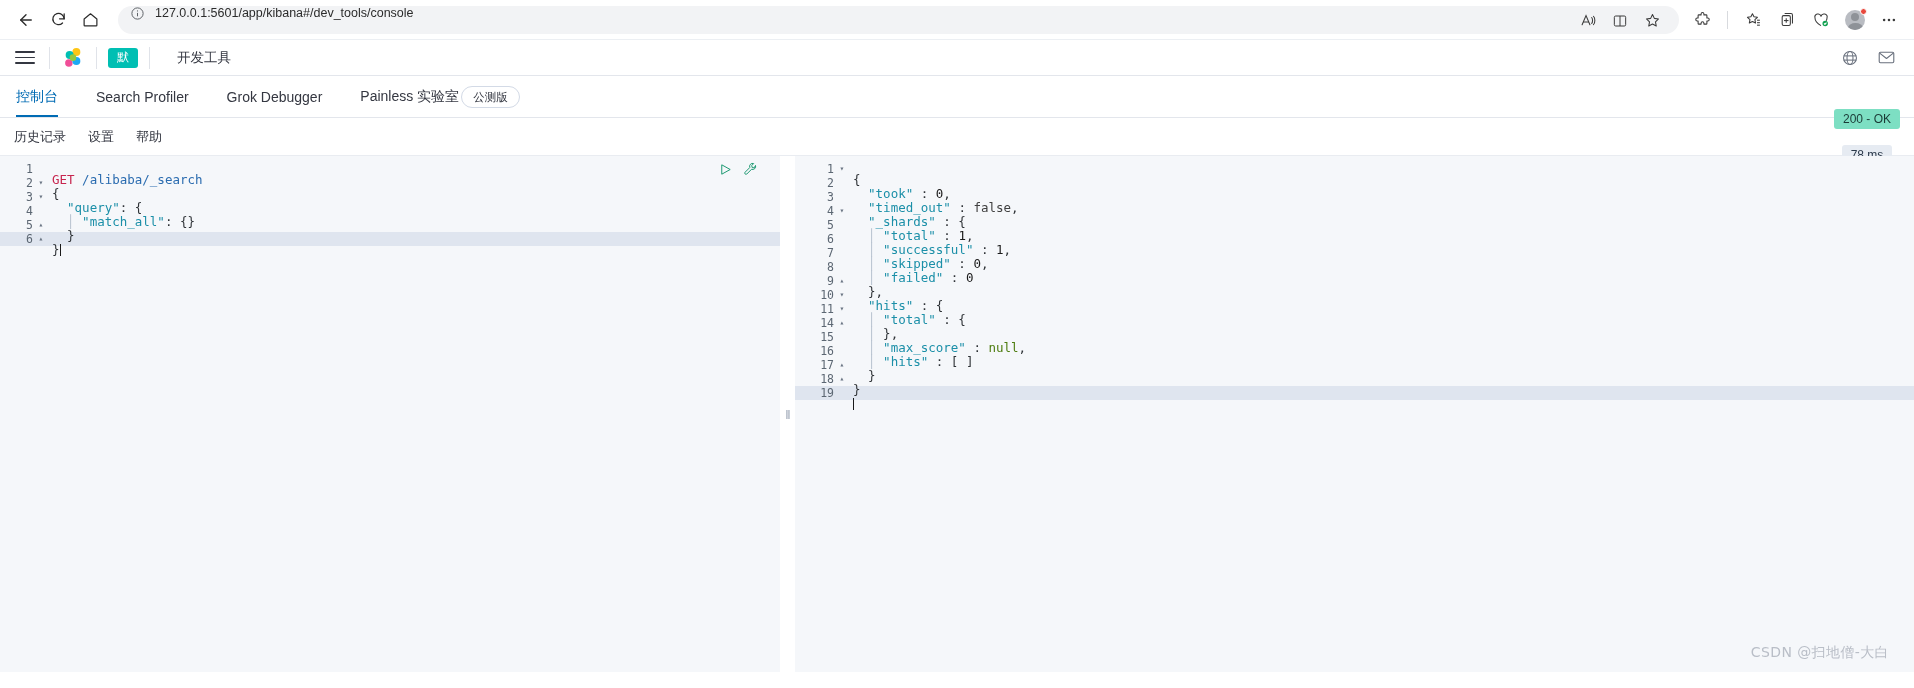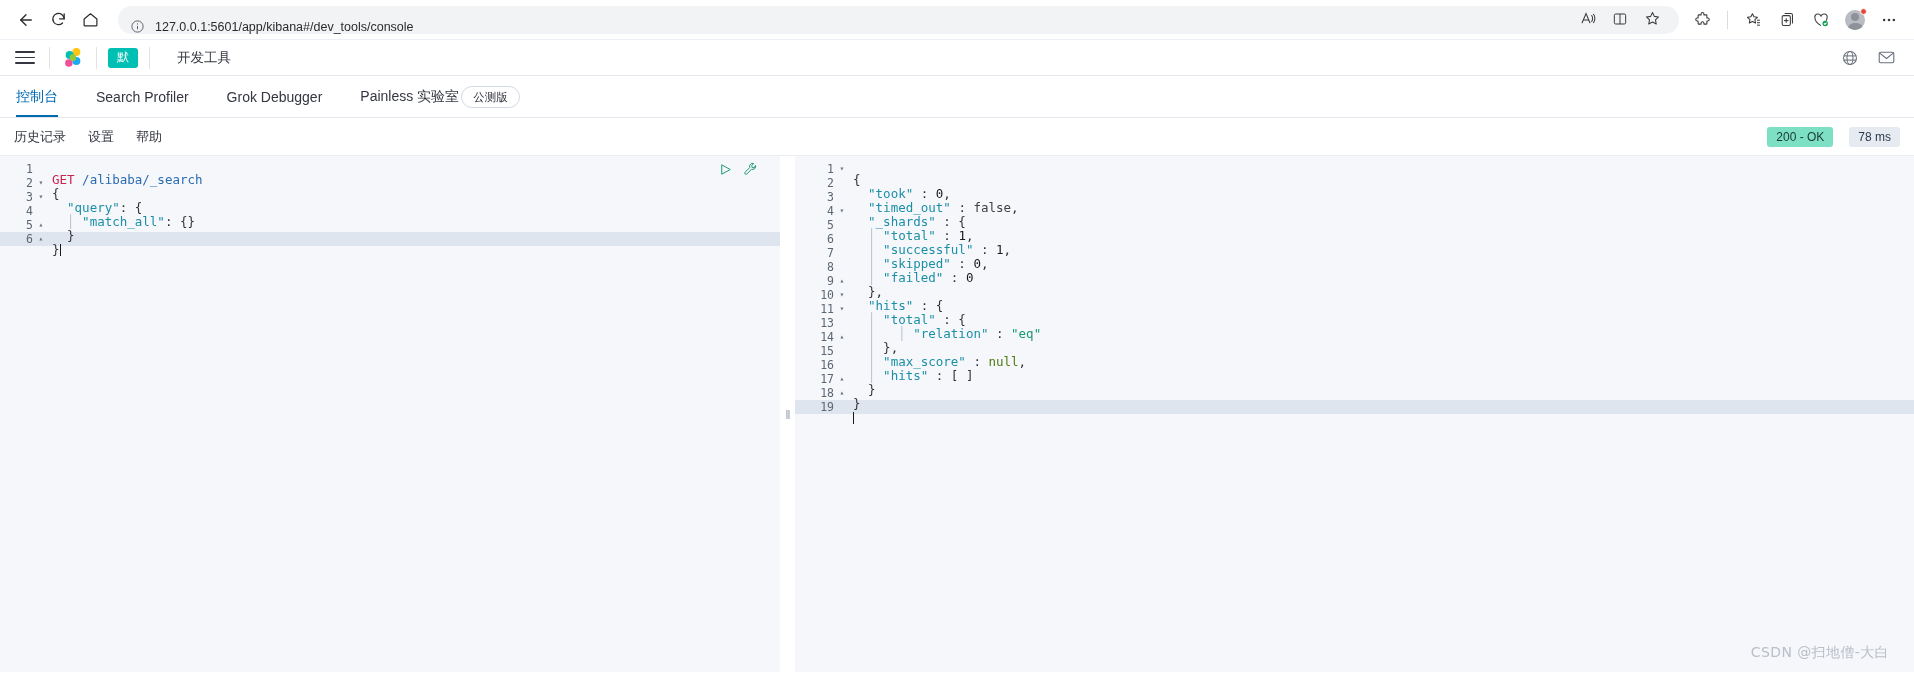--- a/index.html
+++ b/index.html
@@ -27,21 +27,21 @@
     flex: 0 0 auto;
   }
   .nav-btn svg { display: block; }
   .omnibox {
     flex: 1 1 auto;
     height: 28px;
     margin: 0 8px 0 12px;
     background: #f2f3f5;
     border-radius: 14px;
     display: flex;
-    align-items: flex-end;
+    align-items: flex-start;
     padding: 0 12px;
     min-width: 0;
   }
   .omnibox .info-icon { margin-right: 10px; color: #5f6368; display:flex; }
   .url-text {
     font-size: 12.5px;
     color: #2b2b2b;
     white-space: nowrap;
     overflow: hidden;
     text-overflow: ellipsis;
@@ -152,21 +152,21 @@
     display: flex;
     align-items: center;
     padding: 0 14px;
     border-bottom: 1px solid #e9ecf1;
   }
   .tool-link {
     font-size: 13px;
     color: #343741;
     margin-right: 22px;
   }
-  .status-group { margin-left: auto; display: flex; align-items: center; gap: 16px; }
+  .status-group { margin-left: auto; display: flex; align-items: center; gap: 16px; flex-direction: column; }
   .status-ok {
     background: #7ddfc3;
     color: #1b3a36;
     font-size: 12px;
     padding: 3px 9px;
     border-radius: 3px;
     font-weight: 500;
   }
   .status-time {
     background: #e6ebf2;
@@ -469,21 +469,20 @@
         <div class="code-line"><span class="gutter gutter-right">2</span><span class="fold"></span><span class="code-text"><span class="t-punct">  </span><span class="t-key">"took"</span><span class="t-punct"> : </span><span class="t-num">0</span><span class="t-punct">,</span></span></div>
         <div class="code-line"><span class="gutter gutter-right">3</span><span class="fold"></span><span class="code-text"><span class="t-punct">  </span><span class="t-key">"timed_out"</span><span class="t-punct"> : </span><span class="t-bool">false</span><span class="t-punct">,</span></span></div>
         <div class="code-line"><span class="gutter gutter-right">4</span><span class="fold">▾</span><span class="code-text"><span class="t-punct">  </span><span class="t-key">"_shards"</span><span class="t-punct"> : {</span></span></div>
         <div class="code-line"><span class="gutter gutter-right">5</span><span class="fold"></span><span class="code-text"><span class="t-guide">  │ </span><span class="t-key">"total"</span><span class="t-punct"> : </span><span class="t-num">1</span><span class="t-punct">,</span></span></div>
         <div class="code-line"><span class="gutter gutter-right">6</span><span class="fold"></span><span class="code-text"><span class="t-guide">  │ </span><span class="t-key">"successful"</span><span class="t-punct"> : </span><span class="t-num">1</span><span class="t-punct">,</span></span></div>
         <div class="code-line"><span class="gutter gutter-right">7</span><span class="fold"></span><span class="code-text"><span class="t-guide">  │ </span><span class="t-key">"skipped"</span><span class="t-punct"> : </span><span class="t-num">0</span><span class="t-punct">,</span></span></div>
         <div class="code-line"><span class="gutter gutter-right">8</span><span class="fold"></span><span class="code-text"><span class="t-guide">  │ </span><span class="t-key">"failed"</span><span class="t-punct"> : </span><span class="t-num">0</span></span></div>
         <div class="code-line"><span class="gutter gutter-right">9</span><span class="fold">▴</span><span class="code-text"><span class="t-punct">  },</span></span></div>
         <div class="code-line"><span class="gutter gutter-right">10</span><span class="fold">▾</span><span class="code-text"><span class="t-punct">  </span><span class="t-key">"hits"</span><span class="t-punct"> : {</span></span></div>
         <div class="code-line"><span class="gutter gutter-right">11</span><span class="fold">▾</span><span class="code-text"><span class="t-guide">  │ </span><span class="t-key">"total"</span><span class="t-punct"> : {</span></span></div>
-        <div class="code-line"><span class="gutter gutter-right">13</span><span class="fold"></span><span class="code-text"><span class="t-guide">  │   │ </span><span class="t-key">"relation"</span><span class="t-punct"> : </span><span class="t-str">"eq"</span></span></div>
         <div class="code-line"><span class="gutter gutter-right">14</span><span class="fold">▴</span><span class="code-text"><span class="t-guide">  │ </span><span class="t-punct">},</span></span></div>
         <div class="code-line"><span class="gutter gutter-right">15</span><span class="fold"></span><span class="code-text"><span class="t-guide">  │ </span><span class="t-key">"max_score"</span><span class="t-punct"> : </span><span class="t-null">null</span><span class="t-punct">,</span></span></div>
         <div class="code-line"><span class="gutter gutter-right">16</span><span class="fold"></span><span class="code-text"><span class="t-guide">  │ </span><span class="t-key">"hits"</span><span class="t-punct"> : [ ]</span></span></div>
         <div class="code-line"><span class="gutter gutter-right">17</span><span class="fold">▴</span><span class="code-text"><span class="t-punct">  }</span></span></div>
         <div class="code-line"><span class="gutter gutter-right">18</span><span class="fold">▴</span><span class="code-text"><span class="t-punct">}</span></span></div>
         <div class="code-line current"><span class="gutter gutter-right">19</span><span class="fold"></span><span class="code-text"><span class="t-punct"></span><span class="cursor-caret"></span></span></div>
       </div>
     <div class="watermark">CSDN @扫地僧-大白</div>
   </div>
 

